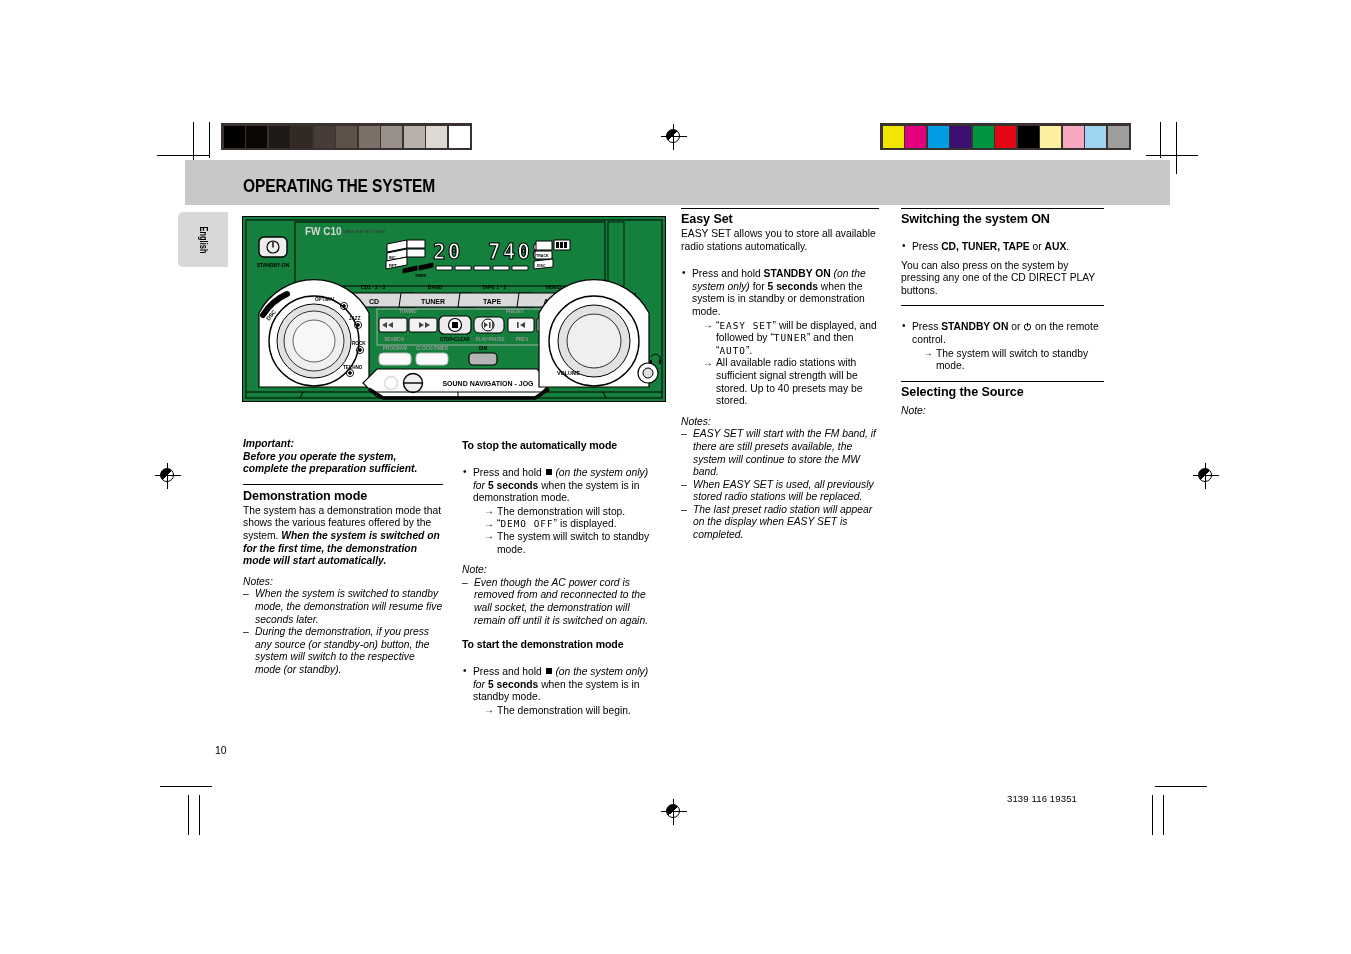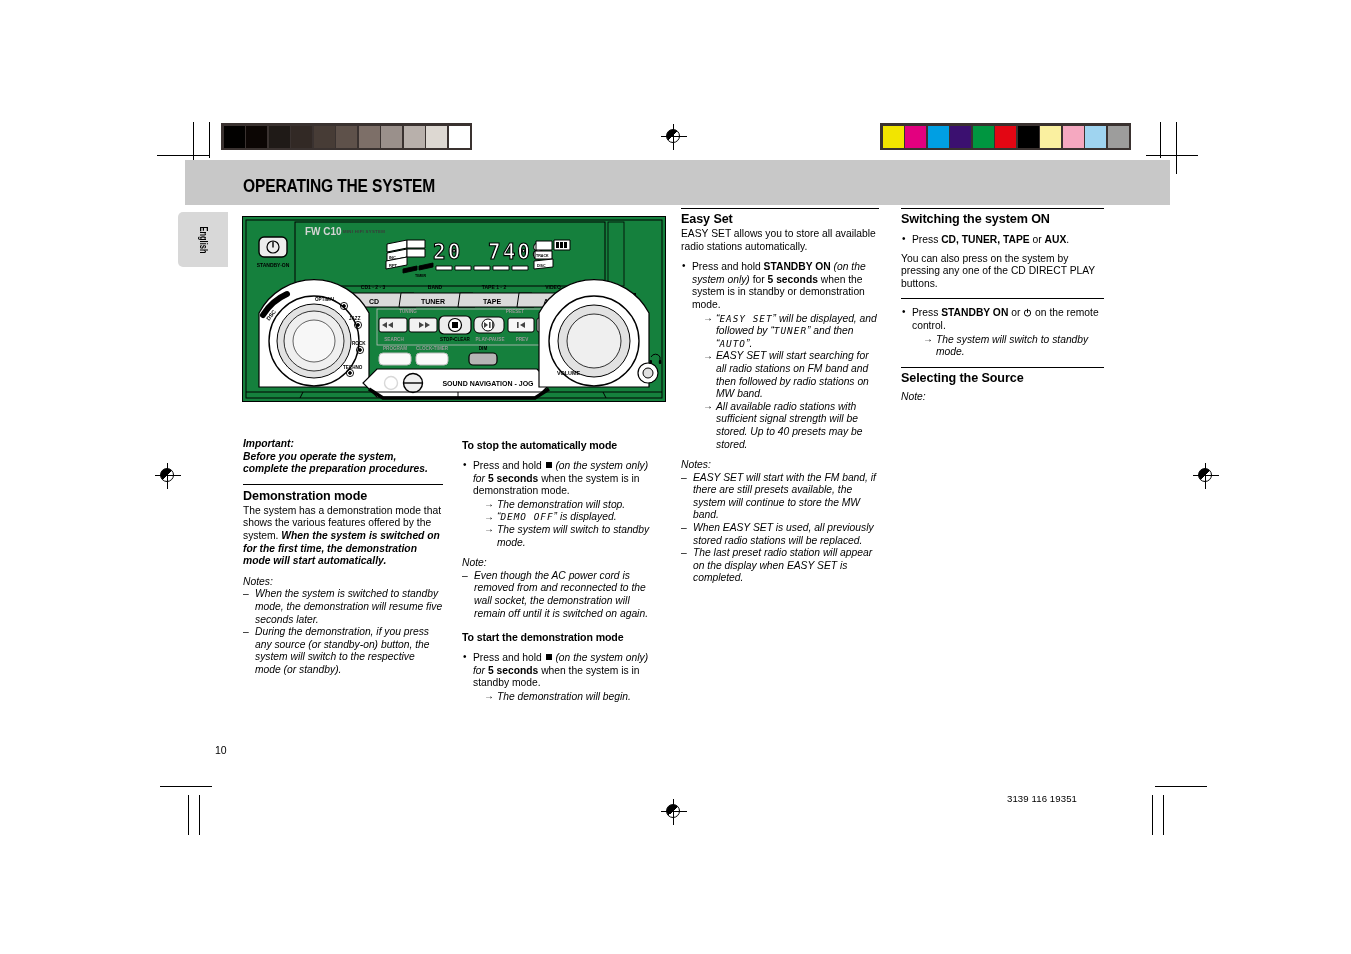--- a/index.html
+++ b/index.html
@@ -116,33 +116,33 @@
   .p { margin: 0 0 8px 0; }
   .it { font-style: italic; }
   .bi { font-style: italic; font-weight: bold; }
   .b { font-weight: bold; }
   .lcd {
     font-family: "DejaVu Sans Mono", monospace;
     letter-spacing: 1px;
     font-size: 9.4px;
   }
 
-  ul.bl { list-style: none; margin: 8px 0 6px 0; padding: 0; }
+  ul.bl { list-style: none; margin: 15px 0 6px 0; padding: 0; }
   ul.bl > li {
     position: relative;
     padding-left: 11px;
     margin-bottom: 0px;
   }
   ul.bl > li::before {
     content: "\2022";
     position: absolute;
     left: 1px; top: -1px;
     font-size: 10px;
   }
-  ul.arrow { list-style: none; margin: 1px 0 0 0; padding: 0 0 0 11px; font-style: italic; }
+  ul.arrow { list-style: none; margin: 1px 0 0 0; padding: 0 0 0 11px; }
   ul.arrow > li {
     position: relative;
     padding-left: 13px;
     margin-bottom: 0px;
   }
   ul.arrow > li::before {
     content: "\2192";
     position: absolute;
     left: 0; top: -0.5px;
     font-size: 10px;
@@ -469,21 +469,21 @@
       <g stroke="#000" stroke-width="1" fill="none">
         <path d="M3 175 L419 175"></path>
         <path d="M60 175 l-3 6 M215 175 l0 6 M360 175 l3 6"></path>
       </g>
     </svg>
   </div>
 
   <div class="col" style="left:243px;top:438px;width:200px;">
     <div class="p">
       <span class="bi">Important:</span><br>
-      <span class="bi">Before you operate the system, complete the preparation procedures.</span>
+      <span class="bi">Before you operate the system, complete the preparation sufficient.</span>
     </div>
 
     <div class="rule" style="margin-top:6px;"></div>
     <h2>Demonstration mode</h2>
 
     <div class="p">
       <span>The system has a demonstration mode that shows the various features offered by the system. </span><span class="bi">When the system is switched on for the first time, the demonstration mode will start automatically.</span>
     </div>
 
     <div class="notes-lbl">Notes:</div>
@@ -525,21 +525,20 @@
   <div class="col" style="left:681px;top:208px;width:198px;">
     <div class="rule" style="margin-bottom:3px;"></div>
     <h2>Easy Set</h2>
     <div class="p">EASY SET allows you to store all available radio stations automatically.</div>
 
     <ul class="bl">
       <li>
         <span>Press and hold </span><span class="b">STANDBY ON</span><span class="it"> (on the system only)</span><span> for </span><span class="b">5 seconds</span><span> when the system is in standby or demonstration mode.</span>
         <ul class="arrow">
           <li><span>“</span><span class="lcd">EASY SET</span><span>” will be displayed, and followed by “</span><span class="lcd">TUNER</span><span>” and then “</span><span class="lcd">AUTO</span><span>”.</span></li>
-          <li>EASY SET will start searching for all radio stations on FM band and then followed by radio stations on MW band.</li>
           <li>All available radio stations with sufficient signal strength will be stored. Up to 40 presets may be stored.</li>
         </ul>
       </li>
     </ul>
 
     <div class="notes-lbl" style="margin-top:8px;">Notes:</div>
     <ul class="dash">
       <li>EASY SET will start with the FM band, if there are still presets available, the system will continue to store the MW band.</li>
       <li>When EASY SET is used, all previously stored radio stations will be replaced.</li>
       <li>The last preset radio station will appear on the display when EASY SET is completed.</li>

